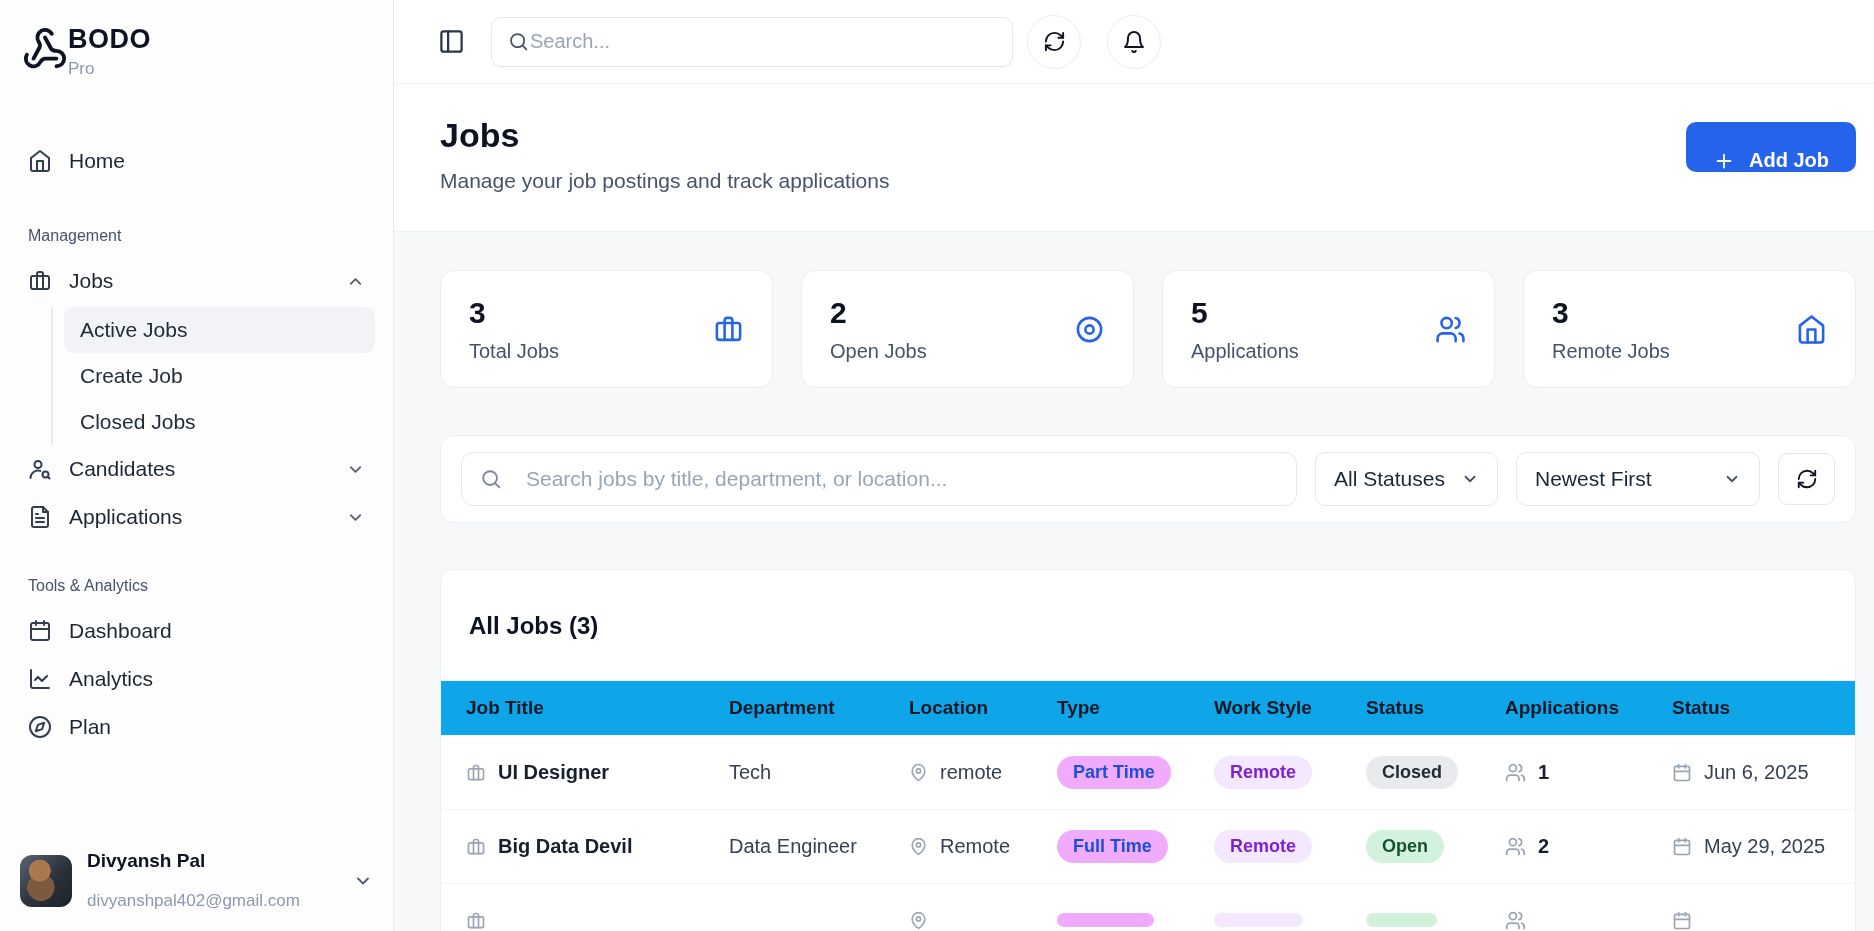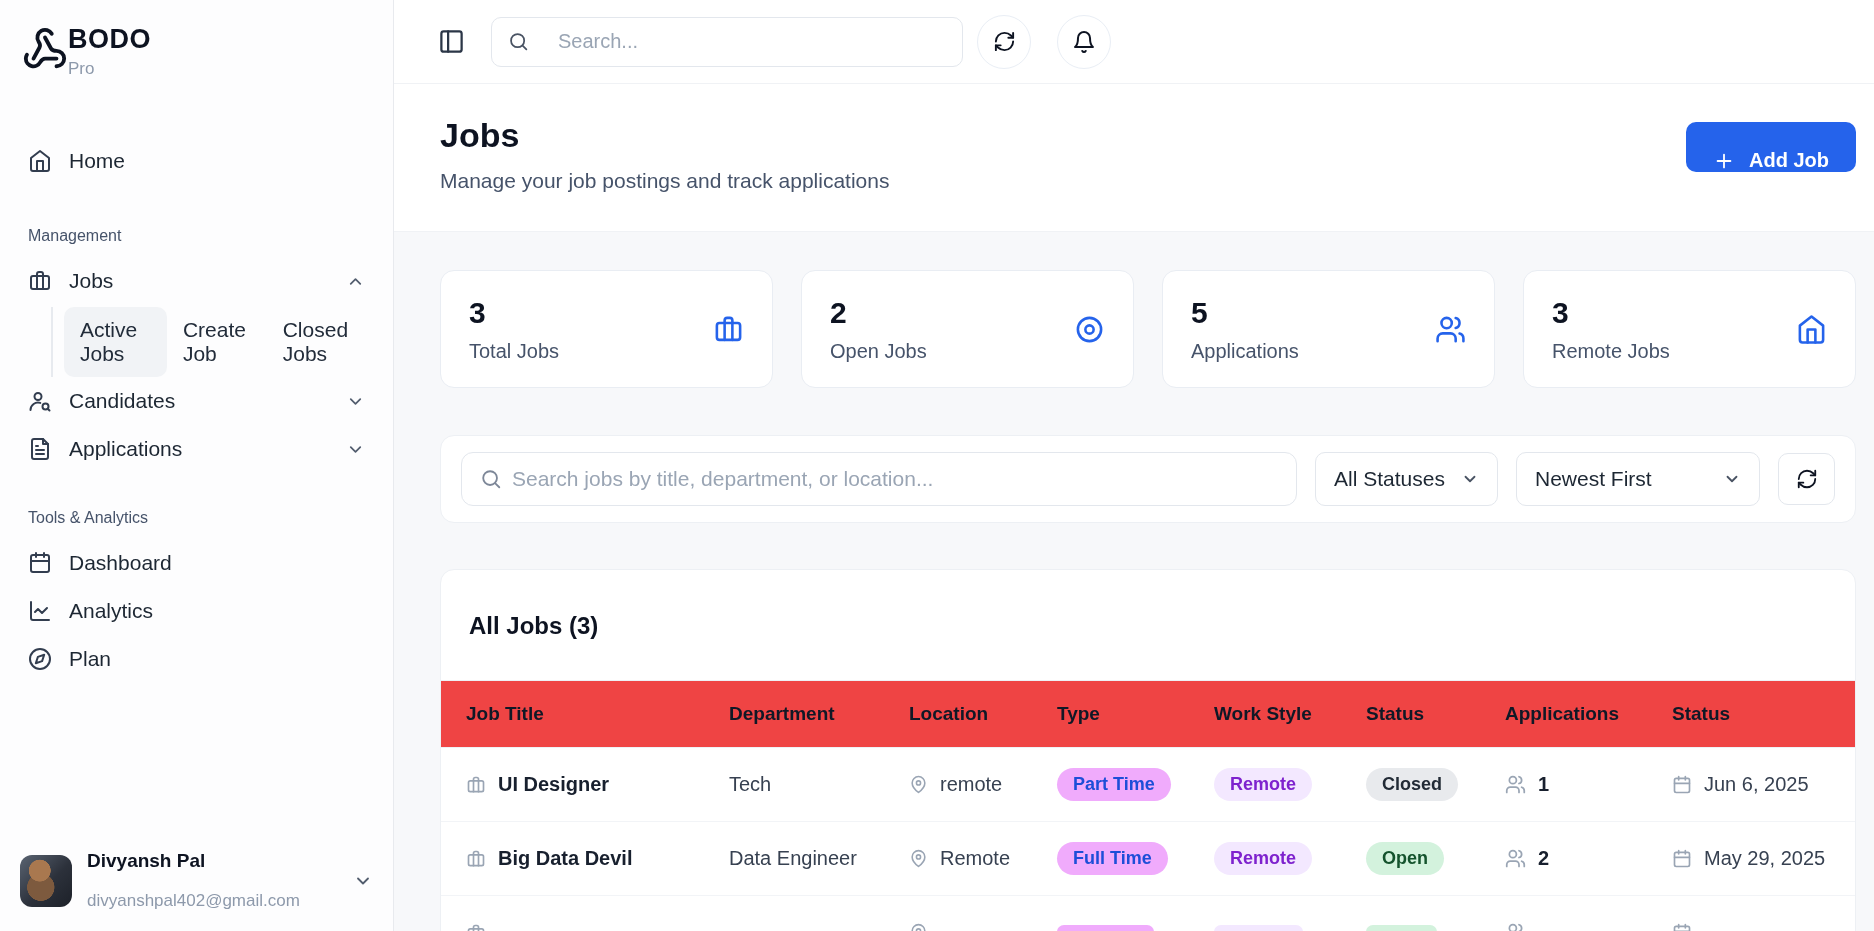--- a/index.html
+++ b/index.html
@@ -30,21 +30,21 @@
     padding: 12px 10px; border-radius: 8px;
     font-size: 21px; color: #1d2733; cursor: pointer;
   }
   .nav-item .nav-icon { color: #323d4f; display: flex; }
   .nav-item .chev { margin-left: auto; color: #525d6e; display: flex; }
   .nav-section-label { font-size: 16px; color: #46536a; margin: 36px 10px 12px; }
   .nav-section-label.first { margin-top: 42px; }
 
   .submenu {
     margin-left: 33px; border-left: 2px solid #e7eaef;
-    padding-left: 11px; display: flex; margin-top: 2px;
+    padding-left: 11px; display: flex; flex-direction: column; margin-top: 2px;
   }
   .submenu-item {
     font-size: 21px; color: #222c3a; padding: 11px 16px;
     border-radius: 10px; cursor: pointer;
   }
   .submenu-item.active { background: #f1f3f6; }
 
   .sidebar-user {
     margin-top: auto; display: flex; align-items: center; gap: 15px;
     padding: 0 20px; cursor: pointer;
@@ -63,23 +63,23 @@
   
   .main { flex: 1; display: flex; flex-direction: column; min-width: 0; }
 
   .topbar {
     height: 84px; flex: 0 0 84px; background: #ffffff;
     border-bottom: 1px solid #f0f2f5;
     display: flex; align-items: center; gap: 26px; padding: 0 24px 0 44px;
   }
   .toggle-btn { background: none; border: none; color: #2b3647; cursor: pointer; display: flex; }
   .topbar-search {
-    width: 472px; height: 50px;
+    width: 522px; height: 50px;
     border: 1px solid #e3e7ed; border-radius: 10px; background: #fff;
-    display: flex; align-items: center; gap: 29px; padding: 0 16px;
+    display: flex; align-items: center; gap: 1px; padding: 0 16px;
   }
   .topbar-search .search-ic { color: #495363; display: flex; }
   .topbar-search input {
     border: none; outline: none; font-size: 20px; flex: 1;
     font-family: inherit; color: #1d2733; background: transparent;
   }
   .topbar-search input::placeholder { color: #9aa5b4; }
   .icon-btn-round {
     width: 54px; height: 54px; border-radius: 50%;
     border: 1px solid #e9eef5; background: #fff; color: #0d1321;
@@ -113,21 +113,21 @@
   .stat-value { font-size: 30px; font-weight: 700; color: #0d1321; }
   .stat-label { font-size: 20px; color: #46536a; margin-top: 10px; }
   .stat-icon { color: #2563eb; display: flex; }
 
   .filter-card {
     margin-top: 47px; background: #fff; border: 1px solid #edf0f4; border-radius: 14px;
     padding: 16px 20px; display: flex; align-items: center; gap: 18px;
   }
   .filter-search {
     flex: 1; height: 54px; border: 1px solid #e3e7ed; border-radius: 12px;
-    display: flex; align-items: center; gap: 10px; padding: 0 18px; background: #fff;
+    display: flex; align-items: center; gap: 24px; padding: 0 18px; background: #fff;
   }
   .filter-search .search-ic { color: #7d8798; display: flex; }
   .filter-search input {
     border: none; outline: none; flex: 1; font-size: 21px;
     font-family: inherit; color: #1d2733; background: transparent;
   }
   .filter-search input::placeholder { color: #9aa5b4; }
   .filter-select {
     height: 54px; border: 1px solid #e3e7ed; border-radius: 10px; background: #fff;
     display: flex; align-items: center; justify-content: space-between;
@@ -146,21 +146,21 @@
     margin-top: 46px; background: #fff; border: 1px solid #edf0f4;
     border-radius: 14px 14px 0 0; overflow: hidden;
   }
   .table-title { font-size: 24px; font-weight: 700; color: #0d1321; padding: 42px 28px 40px; }
   .tgrid {
     display: grid;
     grid-template-columns: 263px 180px 148px 157px 152px 139px 167px 1fr;
     align-items: center; padding-left: 25px;
   }
   .thead {
-    height: 68px; background: #ef4444;
+    height: 56px; background: #0ea5e9;
     border-top: 1px solid #eef1f5; border-bottom: 1px solid #eef1f5;
     font-size: 19px; font-weight: 700; color: #101826;
   }
   .trow { height: 74px; border-bottom: 1px solid #f2f4f7; font-size: 20px; color: #374151; }
   .cell-flex { display: flex; align-items: center; gap: 12px; }
   .cell-icon { color: #9aa5b4; display: flex; flex: 0 0 auto; }
   .job-title { font-weight: 700; color: #18202e; }
   .apps-count { font-weight: 700; color: #18202e; }
   .badge {
     display: inline-block; padding: 7px 16px; border-radius: 999px;

